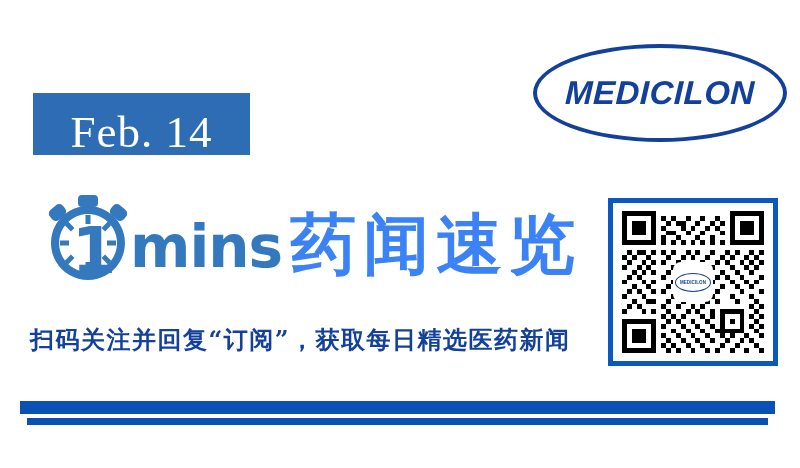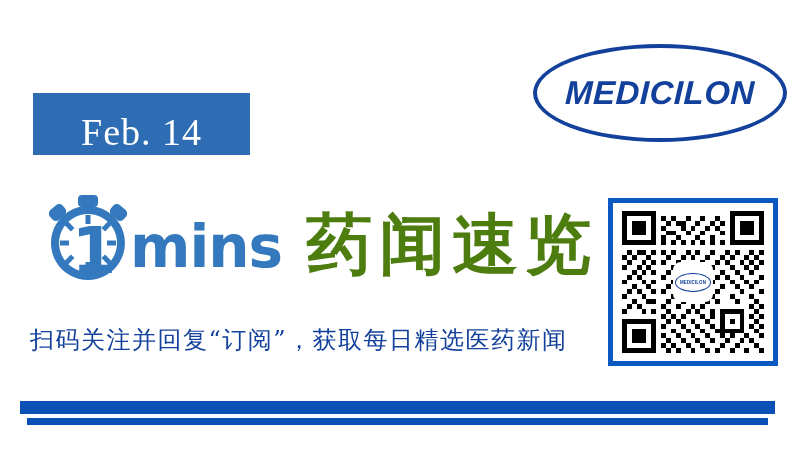--- a/index.html
+++ b/index.html
@@ -31,21 +31,21 @@
     width: 217px;
     height: 62px;
     background: #2E6DB4;
     display: flex;
     align-items: center;
     justify-content: center;
   }
   #date-badge .date-text {
     color: #ffffff;
     font-family: "Liberation Serif", "DejaVu Serif", serif;
-    font-size: 38px;
+    font-size: 45px;
     font-weight: 400;
     letter-spacing: 1px;
     line-height: 1;
     white-space: nowrap;
     margin-top: 16px;
   }
 
   
   #brand-logo {
     position: absolute;
@@ -107,36 +107,36 @@
     color: #3478BE;
     letter-spacing: -1px;
     line-height: 1;
     margin-left: -2px;
     margin-top: 8px;
   }
   #cn-title {
     font-family: "DejaVu Serif", "Liberation Serif", serif;
     font-size: 66px;
     font-weight: bold;
-    color: #4d7c0f;
+    color: #3b82f6;
     letter-spacing: 7px;
     line-height: 1;
-    margin-left: 24px;
+    margin-left: 8px;
     margin-top: 2px;
     white-space: nowrap;
   }
 
   
   #subtitle {
     position: absolute;
     left: 30px;
     top: 324px;
     font-family: "DejaVu Serif", "Liberation Serif", serif;
     font-size: 24px;
-    font-weight: normal;
+    font-weight: bold;
     color: #12409B;
     letter-spacing: 1.5px;
     white-space: nowrap;
   }
 
   
   #qr-block {
     position: absolute;
     left: 608px;
     top: 198px;

